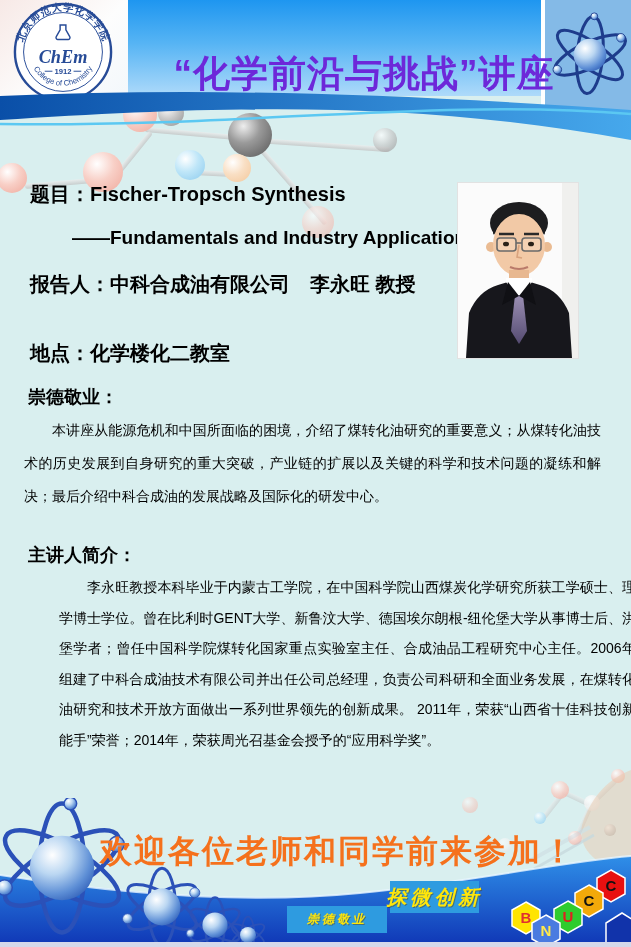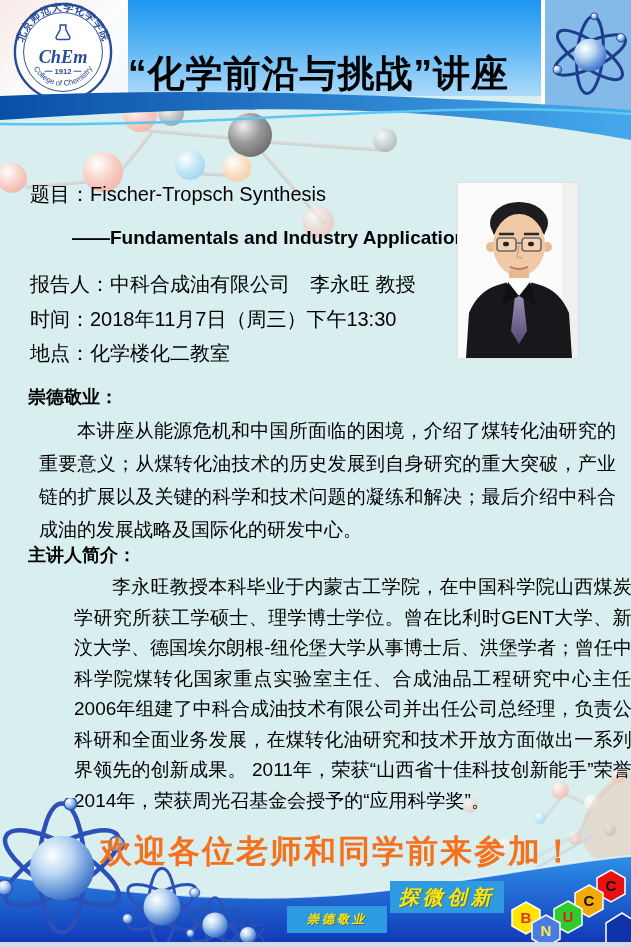--- a/index.html
+++ b/index.html
@@ -10,56 +10,56 @@
     color:#000;
   }
   
   .header-band{position:absolute;left:0;top:0;width:631px;height:96px;
     background:linear-gradient(180deg,#1E96F0 0%,#56B4F4 45%,#AEDAFA 100%);}
   .logo-panel{position:absolute;left:0;top:0;width:128px;height:104px;
     background:linear-gradient(135deg,#F7E9E6 0%,#FDFDFD 55%,#F2F7FB 100%);}
   .atom-panel{position:absolute;left:541px;top:0;width:90px;height:122px;
     background:#84BAE7;border-left:4px solid #FFFFFF;box-sizing:border-box;}
   .header-title{position:absolute;left:128px;top:49px;width:472px;
-    font-size:37px;font-weight:bold;color:#000000;
+    text-align:center;font-size:37px;font-weight:bold;color:#6d28d9;
     letter-spacing:1px;white-space:nowrap;}
   .swoosh{position:absolute;left:0;top:88px;width:631px;height:62px;}
   
   .sph{position:absolute;border-radius:50%;}
   .sph-pink{background:radial-gradient(circle at 35% 30%,#FFFFFF,#F8CFC6 45%,#EFA99C);}
   .sph-gray{background:radial-gradient(circle at 35% 30%,#FFFFFF,#C9C9C9 45%,#8F8F8F);}
   .sph-darkgray{background:radial-gradient(circle at 35% 30%,#EEEEEE,#9A9A9A 40%,#555555);}
   .sph-blue{background:radial-gradient(circle at 35% 30%,#FFFFFF,#BFE6F8 45%,#8CCBEE);}
   .sph-orange{background:radial-gradient(circle at 35% 30%,#FFFFFF,#F9DFC4 45%,#F3C79A);}
   .sph-white{background:radial-gradient(circle at 35% 30%,#FFFFFF,#F2F2F2 50%,#DDDDDD);}
   .stick{position:absolute;height:5px;border-radius:3px;
     background:linear-gradient(#ECECEC,#C2C2C2);transform-origin:0 50%;opacity:.75;}
   .decor{pointer-events:none;}
   
-  .info-line{position:absolute;left:30px;font-weight:normal;font-size:20px;white-space:nowrap;z-index:3;}
+  .info-line{position:absolute;left:30px;font-weight:bold;font-size:20px;white-space:nowrap;z-index:3;}
   .info-sub{position:absolute;left:72px;font-weight:bold;font-size:19px;white-space:nowrap;z-index:3;}
   .sec-head{position:absolute;left:28px;font-weight:bold;font-size:18px;z-index:3;}
-  .para{position:absolute;left:39px;width:577px;font-size:19px;text-align:justify;
+  .para{position:absolute;left:24px;width:577px;font-size:14px;text-align:justify;
     text-indent:2em;z-index:3;margin:0;}
   .para-abstract{top:414px;line-height:33px;}
   .para-bio{top:572px;line-height:30.5px;margin-left:35px;}
   .photo{position:absolute;left:458px;top:183px;width:120px;height:175px;z-index:3;
     box-shadow:0 0 0 1px #E2E2E2;}
   
   .welcome{position:absolute;left:100px;top:806px;font-size:32px;font-weight:bold;
     color:#F5711C;letter-spacing:2px;white-space:nowrap;z-index:4;margin-top:24px;}
   .wave{position:absolute;left:0;top:850px;width:631px;height:97px;z-index:2;}
   .atom{position:absolute;z-index:3;}
   .slogan{position:absolute;background:#2E9BE0;display:flex;align-items:center;
     justify-content:center;z-index:4;}
   .slogan span{color:#FFE60A;font-weight:bold;font-style:italic;
     text-shadow:1px 1px 0 rgba(90,60,0,.45);white-space:nowrap;}
   .slogan-left{left:287px;top:906px;width:100px;height:27px;}
   .slogan-left span{font-size:12px;letter-spacing:3px;}
-  .slogan-right{left:390px;top:881px;width:114px;height:32px;}
+  .slogan-right{left:390px;top:881px;width:89px;height:32px;}
   .slogan-right span{font-size:20px;letter-spacing:4px;}
   .hexes{position:absolute;left:500px;top:868px;width:131px;height:79px;z-index:4;}
   .bottom-strip{position:absolute;left:0;top:942px;width:631px;height:5px;
     background:#D5D9EA;z-index:6;}
   .hand{position:absolute;left:520px;top:755px;width:111px;height:130px;z-index:1;opacity:.5;}
 </style>
 </head>
 <body>
 
 <div class="poster">
@@ -170,23 +170,20 @@
     <path d="M0,8 C190,0 370,4 631,22 L631,52 C420,14 250,16 0,32 Z" fill="url(#gBand)"></path>
     <path d="M0,36 C240,40 430,10 631,26" fill="none" stroke="#5BC8F2" stroke-width="2.5"></path>
   </svg>
 
   <div class="info-line" style="top:181px">
     <span>题目：</span><span>Fischer-Tropsch Synthesis</span>
   </div>
   <div class="info-sub" style="top:227px">——Fundamentals and Industry Applications</div>
   <div class="info-line" style="top:271px">
     <span>报告人：</span><span>中科合成油有限公司　李永旺 教授</span>
-  </div>
-  <div class="info-line" style="top:306px">
-    <span>时间：</span><span>2018年11月7日（周三）下午13:30</span>
   </div>
   <div class="info-line" style="top:340px">
     <span>地点：</span><span>化学楼化二教室</span>
   </div>
 
   <svg class="photo" viewBox="0 0 120 175">
     <rect width="120" height="175" fill="#FBFBFB"></rect>
     <rect x="104" width="16" height="175" fill="#F0F0EE"></rect>
     <ellipse cx="61" cy="40" rx="29" ry="21" fill="#1D1D1F"></ellipse>
     <circle cx="33" cy="64" r="5" fill="#EABB92"></circle>

